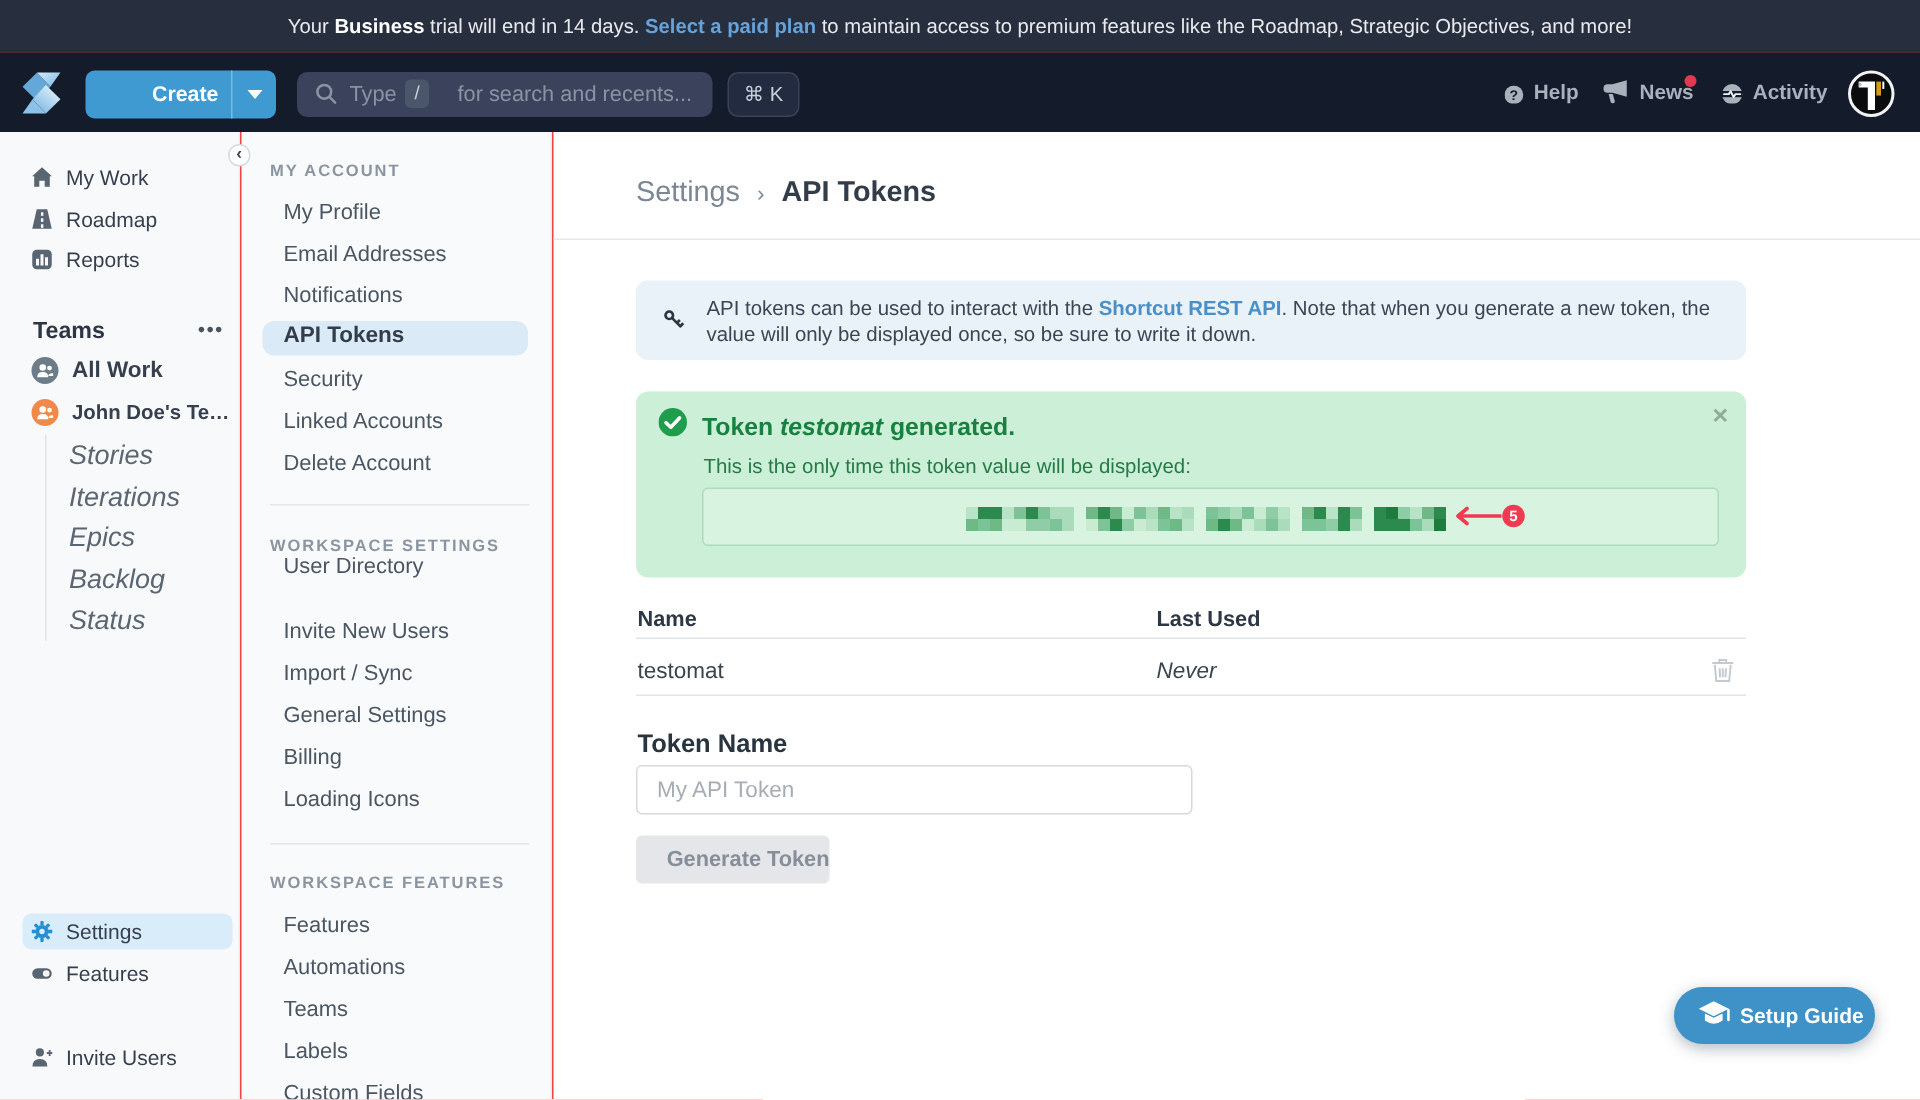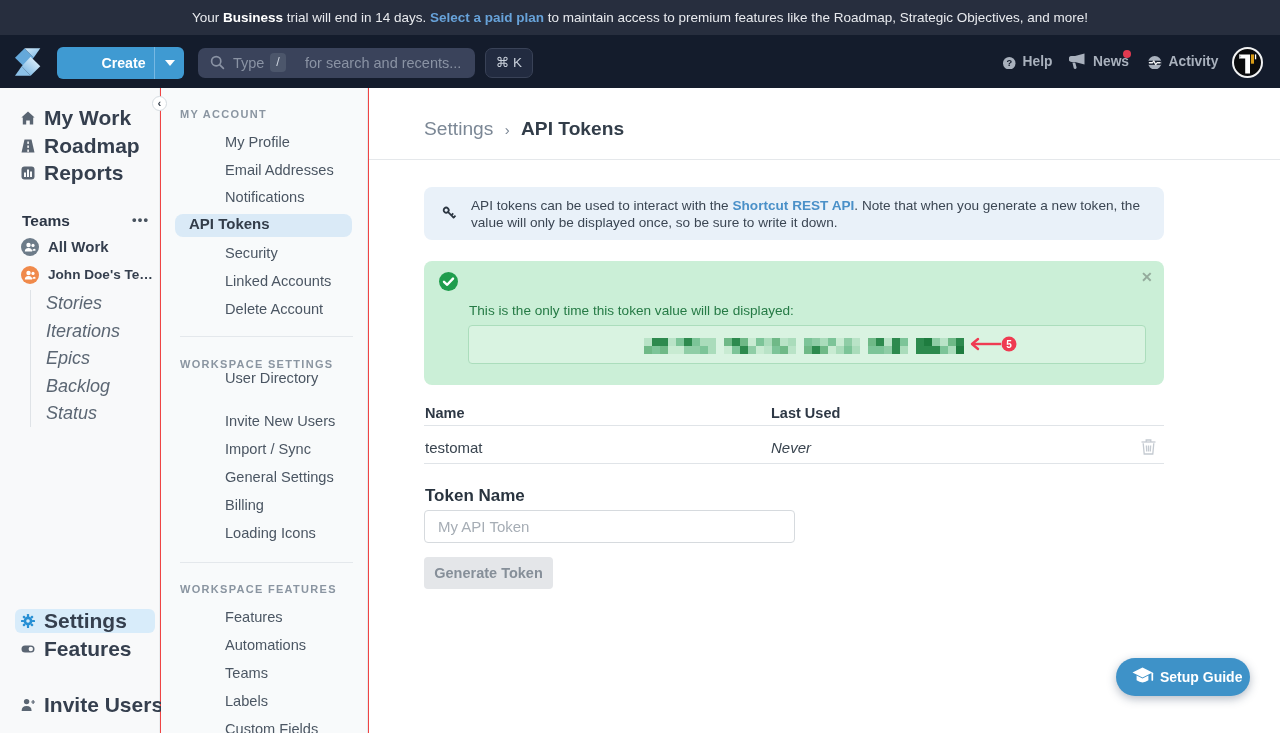--- a/index.html
+++ b/index.html
@@ -35,33 +35,33 @@
 #newsdot { position:absolute; left:1123px; top:15px; width:8px; height:8px; border-radius:50%; background:#e13a50; }
 #avatar { position:absolute; left:1232px; top:12px; width:31px; height:31px; border-radius:50%;
   background:#0a0b0d; border:2px solid #f1f2f3; }
 
 
 #side1 { position:absolute; left:0; top:88px; width:160px; height:645px; background:#f8f9fa; border-right:1px solid #ebeef0; }
 #collapse { position:absolute; left:152px; top:96px; width:15px; height:15px; background:#fff;
   border:1px solid #d5dbe0; border-radius:50%; color:#3c4652; font-size:11.5px; font-weight:700; line-height:13px; text-align:center; z-index:5; }
 .s1row { position:absolute; left:0; width:160px; height:28px; }
 .s1row .ic { position:absolute; left:21px; top:50%; margin-top:-7px; width:14px; height:14px; }
-.s1row .tx { position:absolute; left:44px; top:0; line-height:28px; font-size:21px; font-weight:700; color:#353f4e; white-space:nowrap; }
+.s1row .tx { position:absolute; left:44px; top:0; line-height:28px; font-size:14px; font-weight:400; color:#353f4e; white-space:nowrap; }
 .s1row .tx2 { position:absolute; left:48px; top:0; line-height:28px; font-size:15px; font-weight:700; color:#353f4e; white-space:nowrap; }
 .s1sub { position:absolute; left:46px; line-height:28px; font-size:18px; color:#5b6673; height:28px;font-style:italic; }
 .s1av { position:absolute; left:21px; top:50%; margin-top:-9px; width:18px; height:18px; border-radius:50%; }
 #subline { position:absolute; left:30px; top:202px; width:1px; height:137px; background:#dfe3e7; }
 #teamsHdr { position:absolute; left:22px; top:119px; width:138px; height:28px; font-size:15.5px; font-weight:700; color:#2c3645; line-height:28px; }
 #teamsDots { position:absolute; left:132px; top:119px; line-height:26px; font-size:13px; color:#49545f; letter-spacing:1.2px; font-weight:700; }
 #settingsPill { position:absolute; left:15px; top:521px; width:140px; height:24px; background:#d8ecfa; border-radius:6px; }
 
 
 #side2 { position:absolute; left:161px; top:88px; width:207px; height:645px; background:#f8fafb; border-right:1px solid #e7eaed; }
 .s2hdr { position:absolute; left:19px; font-size:11px; font-weight:700; letter-spacing:1.3px; color:#8a95a1; }
-.s2item { position:absolute; left:28px; font-size:14.6px; color:#4b5663; line-height:20px; white-space:nowrap;margin-left:36px; }
+.s2item { position:absolute; left:28px; font-size:14.6px; color:#4b5663; line-height:20px; white-space:nowrap; }
 .s2div { position:absolute; left:19px; width:173px; height:1px; background:#e4e8ec; }
 #apiPill { position:absolute; left:14px; top:126px; width:177px; height:23px; background:#daeaf7; border-radius:8px; }
 #apiPillTx { position:absolute; left:28px; top:127px; font-size:15px; font-weight:700; color:#333d4a; }
 
 
 #main { position:absolute; left:369px; top:88px; width:911px; height:645px; background:#fff; }
 #crumbs { position:absolute; left:55px; top:30px; font-size:19.2px; color:#7b8795; }
 #crumbs .sep { font-size:15px; margin:0 6px; color:#7b8795; }
 #crumbs b { color:#323d49; font-weight:700; }
 #topline { position:absolute; left:0; top:71px; width:911px; height:1px; background:#e5e8eb; }
@@ -76,21 +76,21 @@
 #tblName { position:absolute; left:56px; top:317px; font-size:14.5px; font-weight:700; color:#2e3845; }
 #tblLast { position:absolute; left:402px; top:317px; font-size:14.5px; font-weight:700; color:#2e3845; }
 #tblLine1 { position:absolute; left:55px; top:337px; width:740px; height:1px; background:#e0e4e8; }
 #rowName { position:absolute; left:56px; top:351px; font-size:15px; color:#39444f; }
 #rowLast { position:absolute; left:402px; top:351px; font-size:15px; font-style:italic; color:#39444f; }
 #tblLine2 { position:absolute; left:55px; top:375px; width:740px; height:1px; background:#e0e4e8; }
 #lblToken { position:absolute; left:56px; top:398px; font-size:17px; font-weight:700; color:#29343f; }
 #inpToken { position:absolute; left:55px; top:422px; width:371px; height:33px; background:#fff;
   border:1px solid #d6dade; border-radius:4px; color:#a6adb5; font-size:15px; line-height:31px; padding-left:13px; }
 #btnGen { position:absolute; left:55px; top:469px; width:129px; height:32px; background:#e4e6e9;
-  border-radius:4px; color:#868f99; font-size:14.5px; font-weight:700; text-align:center; line-height:32px; }
+  border-radius:4px; color:#868f99; font-size:14.5px; font-weight:700; text-align:right; line-height:32px; }
 #setup { position:absolute; left:1116px; top:658px; width:134px; height:38px; background:#3e92c8;
   border-radius:19px; box-shadow:0 3px 10px rgba(40,60,90,0.35); color:#fff; font-size:14px; font-weight:700; }
 #setup .tx { position:absolute; left:44px; top:0; line-height:38px; }
 </style>
 </head>
 <body>
 <div id="app">
 
 <div id="banner">Your <b>Business</b> trial will end in 14 days. <a href="#">Select a paid plan</a> to maintain access to premium features like the Roadmap, Strategic Objectives, and more!</div>
 
@@ -289,20 +289,21 @@
         <line x1="8.5" y1="14.2" x2="11.3" y2="14.2"></line>
       </g>
     </svg>
     <div class="txt">API tokens can be used to interact with the <a href="#">Shortcut REST API</a>. Note that when you generate a new token, the<br>value will only be displayed once, so be sure to write it down.</div>
   </div>
   <div id="greenbox">
     <svg class="abs" style="left:15px;top:11px" width="19" height="19" viewBox="0 0 19 19">
       <circle cx="9.5" cy="9.5" r="9.5" fill="#1f9d4d"></circle>
       <path d="M5 9.8 L8.2 12.8 L14 6.6" fill="none" stroke="#fff" stroke-width="2.4" stroke-linecap="round" stroke-linejoin="round"></path>
     </svg>
+    <div class="title">Token <i>testomat</i> generated.</div>
     <div class="sub">This is the only time this token value will be displayed:</div>
     <div class="close">✕</div>
     <div id="tokbox"></div>
   </div>
   <svg class="abs" style="left:255px;top:245px" width="400" height="30" viewBox="624 333 400 30">
     <rect x="644" y="338" width="8" height="8" fill="#b9e3c7"></rect>
     <rect x="652" y="338" width="8" height="8" fill="#2d8a4e"></rect>
     <rect x="660" y="338" width="8" height="8" fill="#2d8a4e"></rect>
     <rect x="668" y="338" width="8" height="8" fill="#b9e3c7"></rect>
     <rect x="676" y="338" width="8" height="8" fill="#7cc498"></rect>

